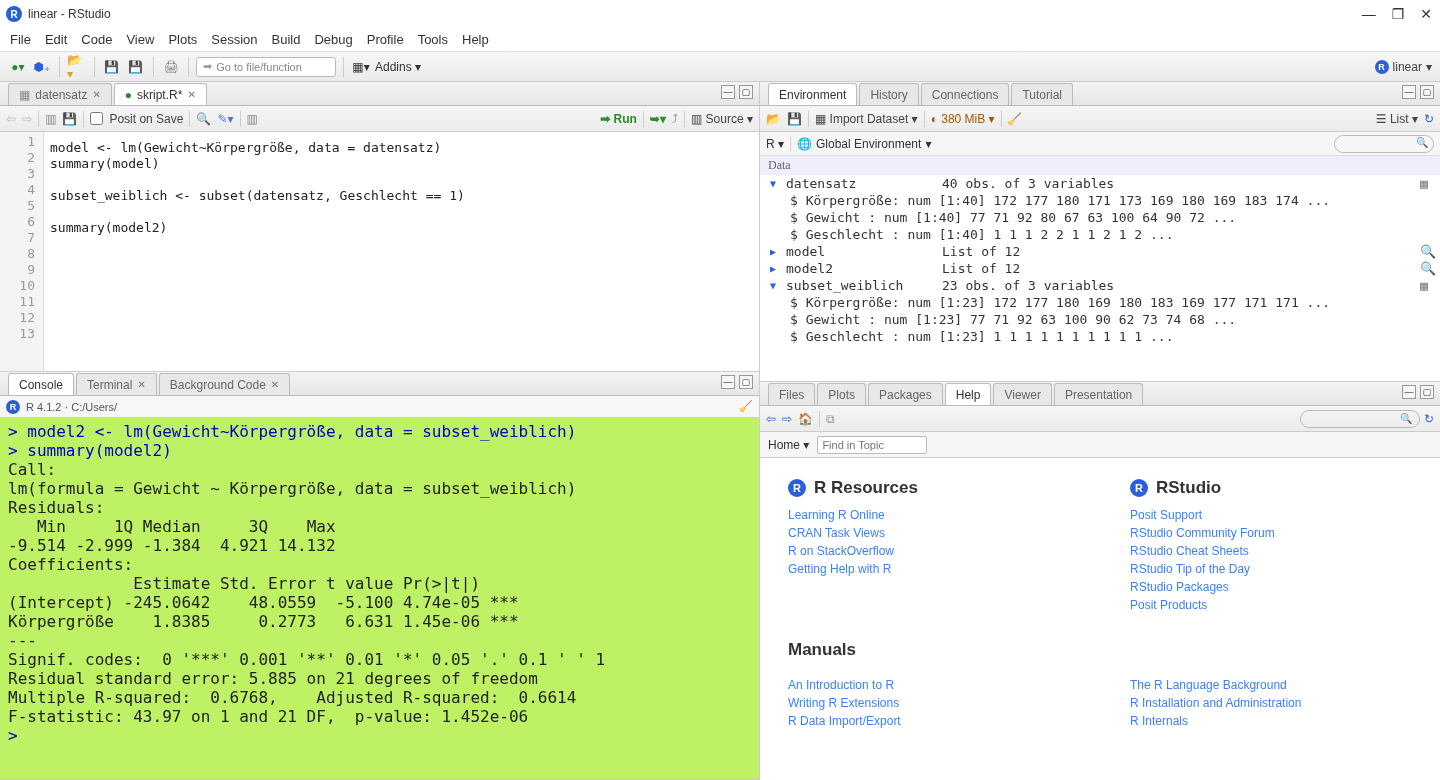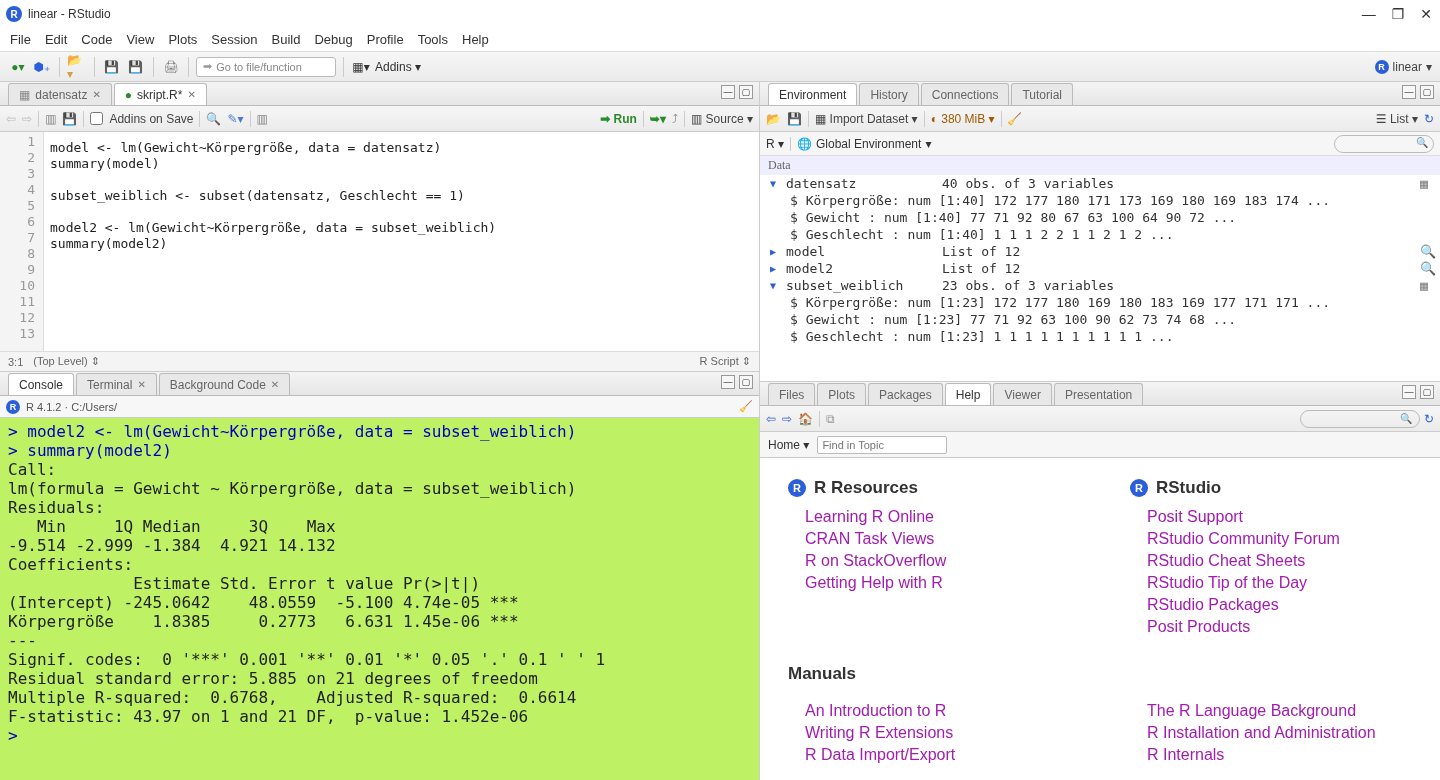--- a/index.html
+++ b/index.html
@@ -50,26 +50,26 @@
 .env-row { display: flex; padding: 1px 6px; align-items: center; gap: 6px; }
 .env-name { width: 150px; }
 .env-val { flex: 1; white-space: nowrap; overflow: hidden; text-overflow: ellipsis; }
 .env-icon { width: 14px; display: inline-flex; justify-content: center; }
 .expand-icon { color: #2b5fd9; font-size: 10px; }
 .dollar { color: #888; margin-left: 18px; }
 .row-action { width: 14px; color: #888; }
 
 .help-body { flex: 1; overflow-y: auto; padding: 20px 28px; font-size: 14px; }
 .help-body h3 { font-size: 17px; color: #333; margin-bottom: 10px; font-weight: 600; display: flex; align-items: center; gap: 8px; }
-.help-body a { color: #a21caf; text-decoration: none; display: block; margin: 4px 17px; font-size: 16px; }
+.help-body a { color: #3b82f6; text-decoration: none; display: block; margin: 4px 0; font-size: 12px; }
 .help-cols { display: flex; gap: 60px; }
 .help-col { flex: 1; }
 .help-section { margin-bottom: 24px; }
 .help-homebar { height: 26px; border-bottom: 1px solid #ccc; background: #f6f6f6; display: flex; align-items: center; padding: 0 8px; gap: 8px; font-size: 12px; }
-.help-homebar input { width: 130px; height: 18px; border: 1px solid #bbb; border-radius: 2px; padding: 0 4px; font-size: 11px; }
+.help-homebar input { width: 110px; height: 18px; border: 1px solid #bbb; border-radius: 2px; padding: 0 4px; font-size: 11px; }
 
 .arrow-btn { color: #2b8c2b; font-weight: bold; }
 </style>
 </head>
 <body>
 
 <div class="titlebar">
   <div class="titlebar-left">
     <span class="r-logo">R</span>
     <span>linear - RStudio</span>
@@ -141,21 +141,21 @@
         </div>
       </div>
       <div class="source-toolbar">
         <span style="color:#bbb">⇦</span>
         <span style="color:#bbb">⇨</span>
         <span class="sep" style="width:1px;height:16px;background:#ccc"></span>
         <span style="color:#888">▥</span>
         <span style="color:#2b5fd9">💾</span>
         <span class="sep" style="width:1px;height:16px;background:#ccc"></span>
         <input type="checkbox" style="">
-        <span>Addins on Save</span>
+        <span>Posit on Save</span>
         <span class="sep" style="width:1px;height:16px;background:#ccc"></span>
         <span style="color:#888">🔍</span>
         <span style="color:#4a7ad0">✎▾</span>
         <span class="sep" style="width:1px;height:16px;background:#ccc"></span>
         <span style="color:#888">▥</span>
         <div class="right">
           <span class="arrow-btn">➡ <span>Run</span></span>
           <span class="sep" style="width:1px;height:16px;background:#ccc"></span>
           <span class="arrow-btn">➥▾</span>
           <span style="color:#888">⤴</span>
@@ -172,26 +172,21 @@
             <div>5</div>
             <div>6</div>
             <div>7</div>
             <div>8</div>
             <div>9</div>
             <div>10</div>
             <div>11</div>
             <div>12</div>
             <div>13</div>
           </div>
-        <div class="code" id="code"><div>model &lt;- lm(Gewicht~Körpergröße, data = datensatz)</div><div>summary(model)</div><div></div><div>subset_weiblich &lt;- subset(datensatz, Geschlecht == 1)</div><div></div><div>model2 &lt;- lm(Gewicht~Körpergröße, data = subset_weiblich)</div><div>summary(model2)</div><div></div><div></div><div></div><div></div><div></div><div></div></div>
-      </div>
-      <div class="statusbar">
-        <span>3:1</span>
-        <span style="margin-left:10px"><span>(Top Level)</span> ⇕</span>
-        <span class="right"><span>R Script</span> ⇕</span>
+        <div class="code" id="code"><div>model &lt;- lm(Gewicht~Körpergröße, data = datensatz)</div><div>summary(model)</div><div></div><div>subset_weiblich &lt;- subset(datensatz, Geschlecht == 1)</div><div></div><div>summary(model2)</div><div></div><div></div><div></div><div></div><div></div><div></div></div>
       </div>
     </div>
 
     <div class="pane">
       <div class="tabstrip">
         <div class="tab">
             <span>Console</span>
           </div>
         <div class="tab inactive">
             <span>Terminal</span>

